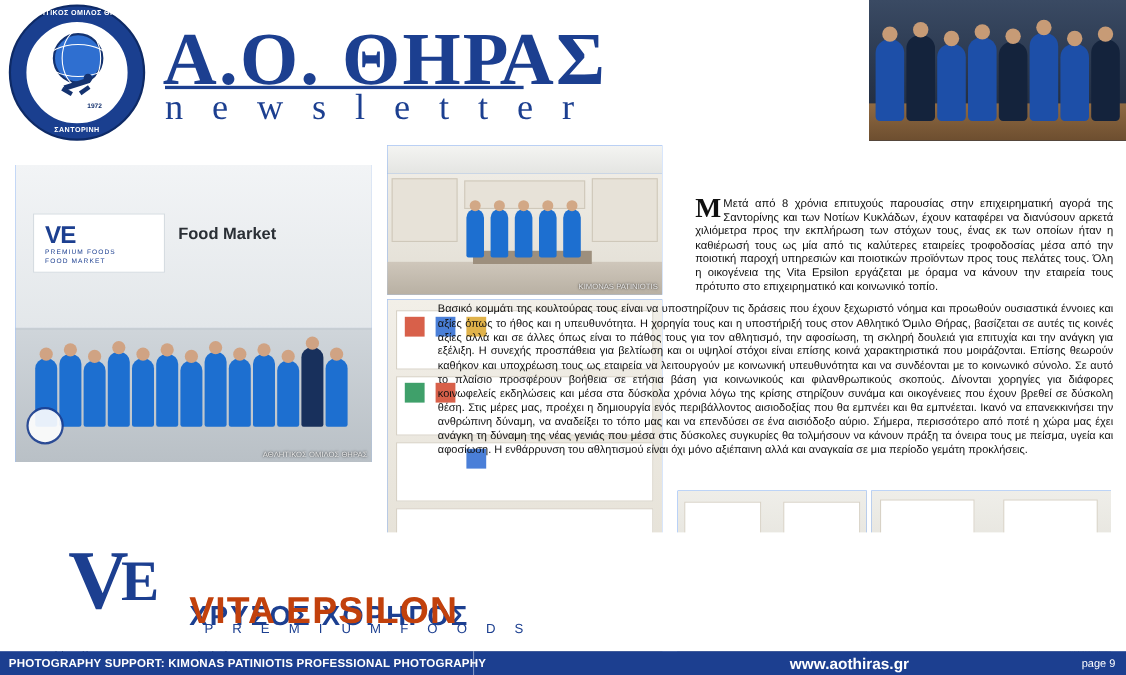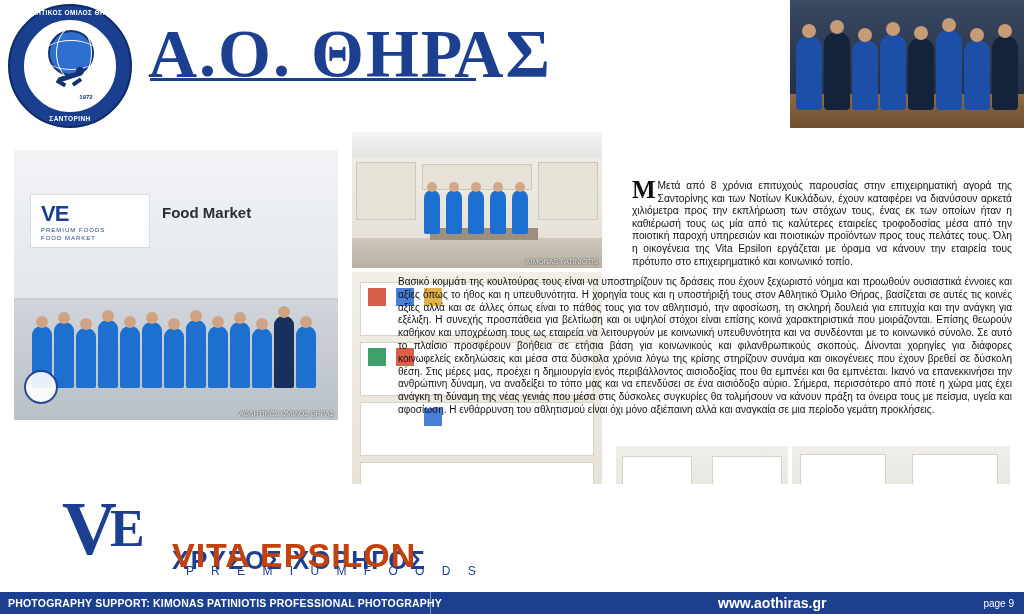--- a/index.html
+++ b/index.html
@@ -391,20 +391,21 @@
             <span class="fg2"></span>
             <span class="fg3"></span>
             <span class="fg4"></span>
         </div>
         <div class="logo-year">1972</div>
       </div>
     </div>
 
     <div class="title-ao">Α.Ο. ΘΗΡΑΣ</div>
     <div class="title-rule"></div>
+    <div class="title-newsletter">n e w s l e t t e r</div>
 
     <div class="header-photo">
       <div class="hp-bg"></div>
       <div class="hp-floor"></div>
       <div class="hp-person" style="left:6px;"></div>
       <div class="hp-person dark" style="left:34px;height:78px;"></div>
       <div class="hp-person" style="left:62px;height:70px;"></div>
       <div class="hp-person" style="left:90px;height:76px;"></div>
       <div class="hp-person dark" style="left:118px;height:72px;"></div>
       <div class="hp-person" style="left:146px;height:80px;"></div>

